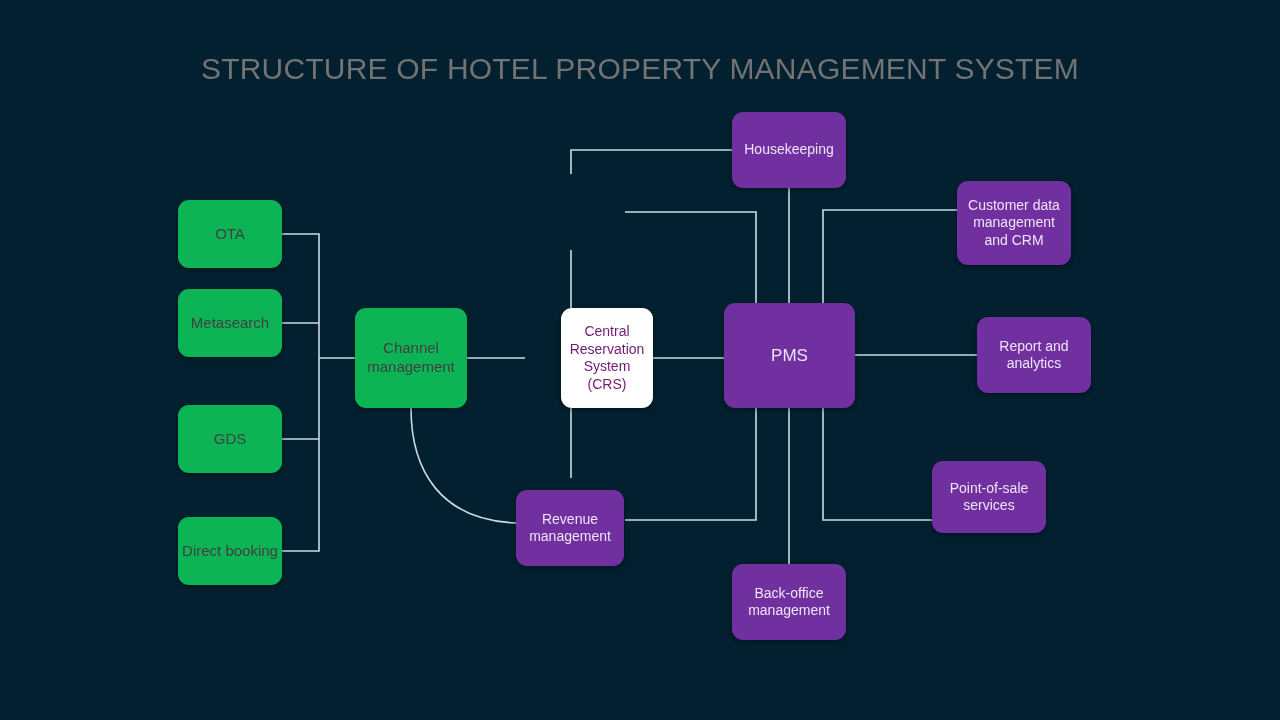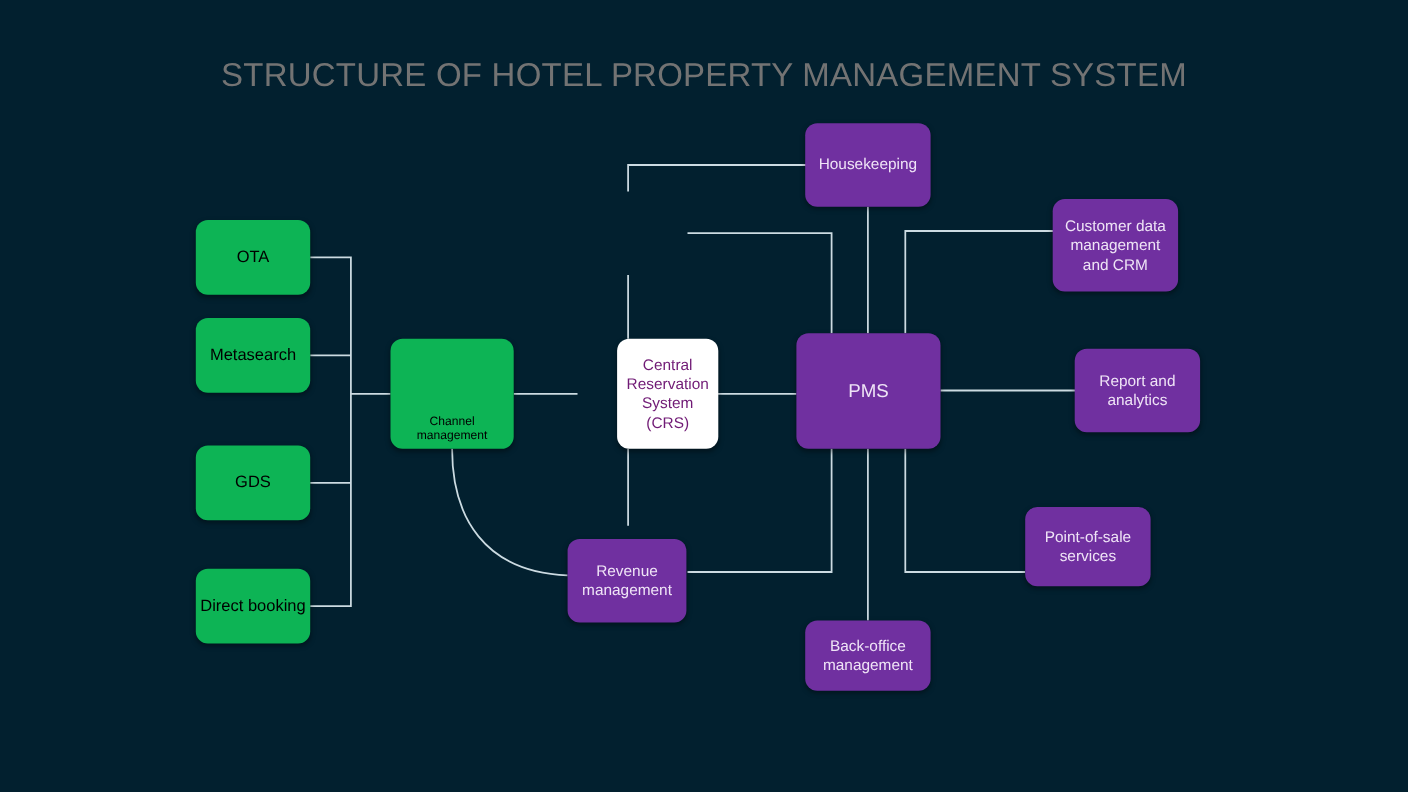--- a/index.html
+++ b/index.html
@@ -42,21 +42,21 @@
     align-items: center;
     justify-content: center;
     text-align: center;
     line-height: 1.25;
     padding: 4px 0;
     box-shadow: 0 2px 5px rgba(0,0,0,0.38);
     z-index: 2;
   }
   .node-green {
     background: #0db455;
-    color: #000000;
+    color: #404040;
   }
   .node-purple {
     background: #7030a0;
     color: #efe4f6;
   }
   .node-white {
     background: #ffffff;
     color: #701a75;
     margin-left: 36px;
   }
@@ -116,21 +116,21 @@
   </div>
 
   <div class="node node-green" style="left:178px; top:517px; width:104px; height:68px; font-size:15px;">
     <span class="node-label">Direct booking</span>
   </div>
 
   <div class="node node-green" style="left:178px; top:405px; width:104px; height:68px; font-size:15px;">
     <span class="node-label">GDS</span>
   </div>
 
-  <div class="node node-green" style="left:355px; top:308px; width:112px; height:100px; font-size:11px;align-items:flex-end;">
+  <div class="node node-green" style="left:355px; top:308px; width:112px; height:100px; font-size:15px;">
     <span class="node-label">Channel
 management</span>
   </div>
 
   <div class="node node-white" style="left:525px; top:308px; width:92px; height:100px; font-size:14px;">
     <span class="node-label">Central
 Reservation
 System
 (CRS)</span>
   </div>
@@ -158,18 +158,18 @@
   <div class="node node-purple" style="left:977px; top:317px; width:114px; height:76px; font-size:14px;">
     <span class="node-label">Report and
 analytics</span>
   </div>
 
   <div class="node node-purple" style="left:932px; top:461px; width:114px; height:72px; font-size:14px;">
     <span class="node-label">Point-of-sale
 services</span>
   </div>
 
-  <div class="node node-purple" style="left:732px; top:564px; width:114px; height:64px; font-size:14px;">
+  <div class="node node-purple" style="left:732px; top:564px; width:114px; height:76px; font-size:14px;">
     <span class="node-label">Back-office
 management</span>
   </div>
 
 </div>
 
 </body></html>

